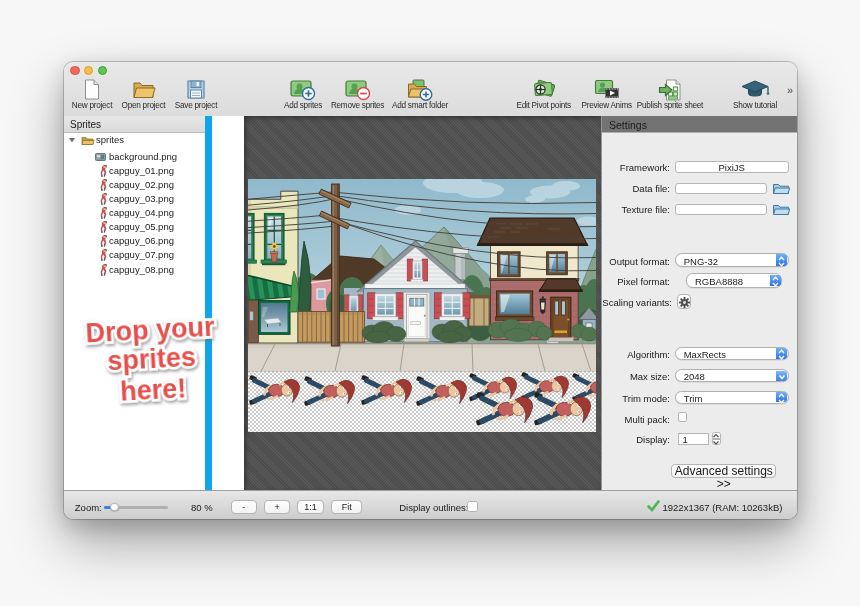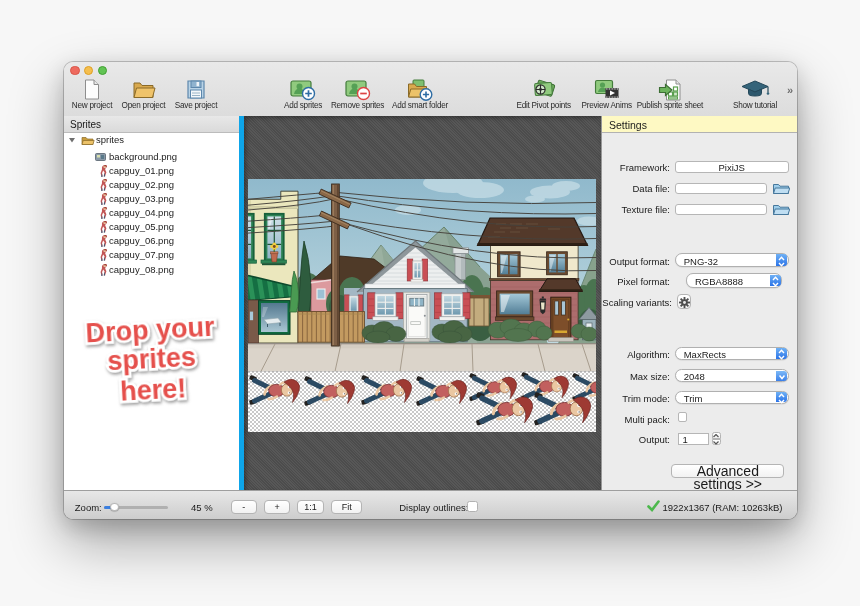--- a/index.html
+++ b/index.html
@@ -10,32 +10,32 @@
     background:linear-gradient(#e9e9e9,#dcdcdc);border-bottom:1px solid #aeaeae;}
   .tl{position:absolute;top:3.5px;left:6px;width:7.5px;height:7.5px;border-radius:50%;}
   .tl.r{background:#ee6a5f;border:.5px solid #d95548;}
   .tl.y{left:19.8px;background:#f5bf4f;border:.5px solid #dfa023;}
   .tl.g{left:33.6px;background:#62c454;border:.5px solid #41a032;}
   .tbi{position:absolute;text-align:center;color:#2b2b2b;font-size:8.2px;letter-spacing:-.26px;}
   .tbi .lab{position:absolute;top:39px;left:50%;transform:translateX(-50%);white-space:nowrap;}
   .tbi svg{position:absolute;top:17px;left:50%;transform:translateX(-50%);}
   .chev{position:absolute;right:5px;top:22px;color:#6e6e6e;font-size:11px;font-weight:bold;letter-spacing:-1px;}
   .main{position:absolute;left:0;top:54px;right:0;height:374px;background:#fff;}
-  .leftpanel{position:absolute;left:0;top:0;width:180px;height:374px;background:#fff;border-right:5px solid #0ea5e9;box-sizing:border-box;}
+  .leftpanel{position:absolute;left:0;top:0;width:148px;height:374px;background:#fff;border-right:7px solid #0ea5e9;box-sizing:border-box;}
   .lp-head{position:absolute;left:0;top:0;width:100%;height:17px;background:linear-gradient(#e8e8e8,#dadada);border-bottom:1px solid #bcbcbc;box-sizing:border-box;}
   .lp-head span{position:absolute;left:6px;top:3px;font-size:10px;color:#1a1a1a;}
   .tree{position:absolute;left:0;top:17px;width:100%;font-size:9.5px;color:#1c1c1c;}
   .trow{position:absolute;height:14px;line-height:14px;white-space:nowrap;}
   .drop{position:absolute;left:0;top:191px;width:180px;text-align:center;}
   .canvas{position:absolute;left:180px;top:0;width:357px;height:374px;background-color:#505050;
      background-image:repeating-linear-gradient(45deg,rgba(255,255,255,.045) 0 1px,rgba(0,0,0,.05) 1px 2px);
      box-shadow:inset 2px 2px 4px rgba(0,0,0,.35);}
   .scene{position:absolute;left:4px;top:63px;width:348px;height:253px;}
   .rightpanel{position:absolute;left:537px;top:0;width:196px;height:374px;background:#ececec;border-left:1px solid #989898;box-sizing:border-box;}
-  .rp-title{position:absolute;left:0;top:0;width:100%;height:17px;background:#fef9c3;border-bottom:1px solid #b2b2b2;box-sizing:border-box;}
+  .rp-title{position:absolute;left:0;top:0;width:100%;height:17px;background:#737373;border-bottom:1px solid #b2b2b2;box-sizing:border-box;}
   .rp-title span{position:absolute;left:7px;top:3px;font-size:10.5px;color:#1a1a1a;}
   .sechead{position:absolute;left:0;width:100%;height:16px;background:linear-gradient(#dedede,#cecece);border-top:1px solid #c6c6c6;border-bottom:1px solid #b2b2b2;box-sizing:border-box;}
   .sechead span{position:absolute;left:7px;top:2.5px;font-size:9.5px;color:#1a1a1a;}
   .rlab{position:absolute;font-size:9.5px;color:#1a1a1a;text-align:right;white-space:nowrap;}
   .field{position:absolute;background:#fff;border:1px solid #b6b6b6;border-radius:3px;box-sizing:border-box;font-size:9.5px;color:#1a1a1a;}
   .popup{position:absolute;background:#fff;border:1px solid #b0b0b0;border-radius:7px;box-sizing:border-box;font-size:9.5px;color:#1a1a1a;
      box-shadow:0 .5px 1px rgba(0,0,0,.12);}
   .popup .pbtn{position:absolute;right:.5px;top:.5px;bottom:.5px;width:11px;border-radius:0 3px 3px 0;background:linear-gradient(#6fb1f5,#2a73e8);}
   .statusbar{position:absolute;left:0;bottom:0;width:100%;height:29px;border-radius:0 0 9px 9px;
      background:linear-gradient(#e7e7e7,#cdcdcd);border-top:1px solid #9e9e9e;box-sizing:border-box;font-size:9.5px;color:#1a1a1a;}
@@ -716,43 +716,43 @@
       <div class="popup" style="left:72.7px;top:274.7px;width:114px;height:13px">
           <span style="position:absolute;left:8px;top:1px">Trim</span>
           <span class="pbtn"></span>
           <svg style="position:absolute;right:2.5px;top:1.2px" width="7" height="11" viewBox="0 0 7 11">
             <path d="M1 4 L3.5 1.2 L6 4" stroke="#fff" stroke-width="1.4" fill="none"></path>
             <path d="M1 7 L3.5 9.8 L6 7" stroke="#fff" stroke-width="1.4" fill="none"></path>
           </svg>
         </div>
       <div class="rlab" style="left:0;top:297.8px;width:68px">Multi pack:</div>
       <div class="field" style="left:75.5px;top:296.4px;width:9.5px;height:9.5px;border-radius:2px"></div>
-      <div class="rlab" style="left:0;top:318.3px;width:68px">Output:</div>
+      <div class="rlab" style="left:0;top:318.3px;width:68px">Display:</div>
       <div class="field" style="left:75.5px;top:316.6px;width:31px;height:12px;border-radius:0">
           <span style="position:absolute;left:4px;top:0px">1</span>
         </div>
       <div class="btn" style="left:110px;top:315.8px;width:8.5px;height:6.8px;border-radius:2.5px 2.5px 0 0">
           <svg width="6" height="4" viewBox="0 0 6 4" style="display:block;margin:1.5px auto 0">
             <path d="M0.5 3 L3 0.5 L5.5 3" stroke="#555" stroke-width="1.2" fill="none"></path>
           </svg>
         </div>
       <div class="btn" style="left:110px;top:322.6px;width:8.5px;height:6.8px;border-radius:0 0 2.5px 2.5px">
           <svg width="6" height="4" viewBox="0 0 6 4" style="display:block;margin:1px auto 0">
             <path d="M0.5 0.5 L3 3 L5.5 0.5" stroke="#555" stroke-width="1.2" fill="none"></path>
           </svg>
         </div>
-      <div class="btn" style="left:69.3px;top:348.3px;width:113px;height:13.5px;font-size:14px;line-height:12.5px;border-radius:4px">Advanced settings &gt;&gt;</div>
+      <div class="btn" style="left:69.3px;top:348.3px;width:105px;height:13.5px;font-size:12px;line-height:12.5px;border-radius:4px">Advanced settings &gt;&gt;</div>
     </div>
   </div>
   <div class="statusbar">
     <span style="position:absolute;left:10.8px;top:10.5px">Zoom:</span>
     <span style="position:absolute;left:39.5px;top:14.5px;width:64.7px;height:3.5px;border-radius:2px;background:#b0b0b0"></span>
     <span style="position:absolute;left:39.5px;top:14.5px;width:12px;height:3.5px;border-radius:2px;background:#3b7fe0"></span>
     <span style="position:absolute;left:46.3px;top:11.8px;width:8.4px;height:8.4px;border-radius:50%;background:#fff;border:.5px solid #b8b8b8;box-shadow:0 .5px 1px rgba(0,0,0,.3);box-sizing:border-box"></span>
-    <span style="position:absolute;left:127px;top:10.5px">45 %</span>
+    <span style="position:absolute;left:127px;top:10.5px">80 %</span>
     <span class="btn" style="left:166.5px;top:9.4px;width:26.4px;height:13.4px;line-height:12px">-</span>
     <span class="btn" style="left:200px;top:9.4px;width:26.4px;height:13.4px;line-height:12px">+</span>
     <span class="btn" style="left:232.6px;top:9.4px;width:27.8px;height:13.4px;line-height:12px">1:1</span>
     <span class="btn" style="left:267.1px;top:9.4px;width:31.2px;height:13.4px;line-height:12px">Fit</span>
     <span style="position:absolute;left:335.2px;top:10.5px">Display outlines:</span>
     <span style="position:absolute;left:403px;top:9.5px;width:11px;height:11px;border-radius:2.5px;background:#fff;border:1px solid #b2b2b2;box-sizing:border-box"></span>
     <svg style="position:absolute;left:583px;top:9px" width="13" height="12" viewBox="0 0 13 12">
         <path d="M1.5 6.5 L5 10 L11.5 1.5" stroke="#4cb84c" stroke-width="2.6" fill="none" stroke-linecap="round"></path>
       </svg>
     <span style="position:absolute;left:598.5px;top:10.5px">1922x1367 (RAM: 10263kB)</span>

